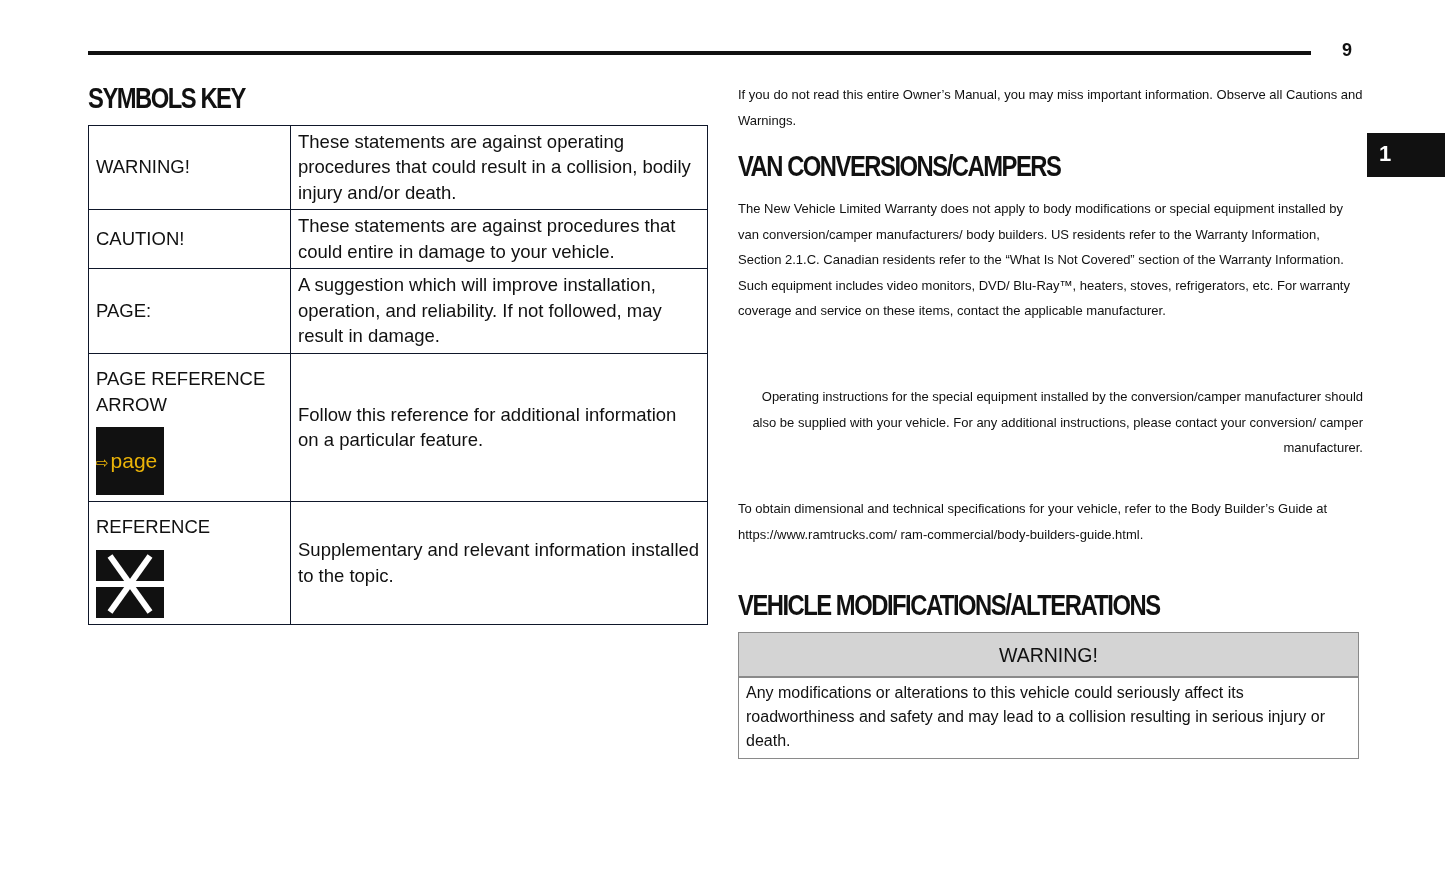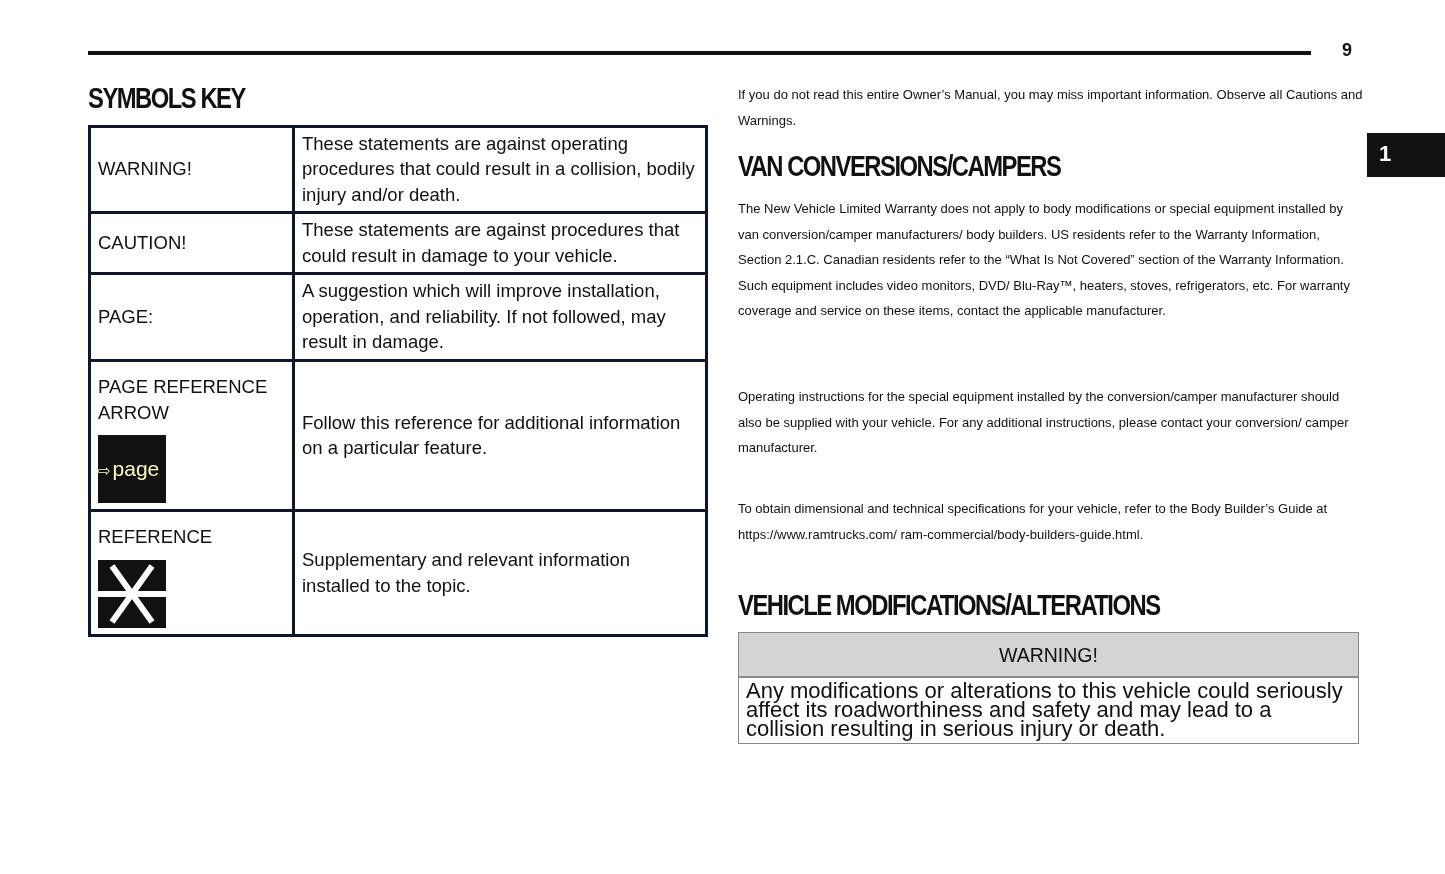--- a/index.html
+++ b/index.html
@@ -28,61 +28,61 @@
     }
     .symbols-heading { left: 88px; top: 82px; }
     .van-heading { left: 738px; top: 150px; }
     .mods-heading { left: 738px; top: 589px; }
 
     table.symbols {
       position: absolute; left: 88px; top: 125px; width: 620px;
       border-collapse: collapse; font-size: 18.5px; line-height: 25.5px;
     }
     table.symbols td {
-      border: 3px solid #0f172a; vertical-align: middle;
+      border: 1px solid #0f172a; vertical-align: middle;
       padding: 2px 6px 3px 7px;
     }
     table.symbols td.term { width: 188px; }
     table.symbols td.term.top { vertical-align: top; padding-top: 12px; }
     .row-warning td { height: 78px; }
     .row-caution td { height: 53px; }
     .row-note td { height: 79px; border-radius: 22px; }
     .row-tip td { height: 53px; }
     .row-pageref td { height: 132px; }
     .row-footnote td { height: 107px; }
 
     .pageref-icon {
-      width: 68px; height: 68px; background: #111111; color: #fef9c3;
+      width: 68px; height: 68px; background: #111111; color: #eab308;
       margin-top: 10px; position: relative; overflow: hidden;
       font-size: 21px; line-height: 68px; white-space: nowrap;
     }
     .pageref-icon .arrow { font-size: 15px; margin-right: 2px; }
     .footnote-icon {
       width: 68px; height: 68px; background: #111111; margin-top: 10px;
     }
 
     .para {
       position: absolute; left: 738px; width: 625px; font-size: 13px;
       line-height: 25.5px; margin: 0;
     }
     .p-intro { top: 82px; }
     .p-van1 { top: 196px; }
-    .p-van2 { top: 384px; }
+    .p-van2 { top: 384px; text-align: right; }
     .p-van3 { top: 496px; }
 
     .warning-box {
       position: absolute; left: 738px; top: 632px; width: 621px;
       border: 1px solid #8a8a8a; box-sizing: border-box;
     }
     .warning-box .wb-header {
       background: #d4d4d4; text-align: center; font-size: 19.5px;
       height: 43px; line-height: 45px; border-bottom: 2px solid #8a8a8a;
     }
     .warning-box .wb-body {
-      padding: 3px 8px 5px 7px; font-size: 22px; line-height: 19px;
+      padding: 3px 8px 5px 7px; font-size: 16px; line-height: 24px;
     }
   </style>
 </head>
 <body>
 
 <div class="top-rule"></div>
 <div class="page-number">9</div>
 <div class="chapter-tab">
   <span>1</span>
 </div>
@@ -90,21 +90,21 @@
 <div class="heading symbols-heading">SYMBOLS KEY</div>
 
 <table class="symbols">
   <tbody>
       <tr class="row-warning">
     <td class="term">WARNING!</td>
     <td>These statements are against operating procedures that could result in a collision, bodily injury and/or death.</td>
   </tr>
   <tr class="row-caution">
     <td class="term">CAUTION!</td>
-    <td>These statements are against procedures that could result in damage to your vehicle.</td>
+    <td>These statements are against procedures that could entire in damage to your vehicle.</td>
   </tr>
   <tr class="row-note">
     <td class="term">PAGE:</td>
     <td>A suggestion which will improve installation, operation, and reliability. If not followed, may result in damage.</td>
   </tr>
   <tr class="row-pageref">
     <td class="term top">
       <div style="width:170px;">PAGE REFERENCE ARROW</div>
       <div class="pageref-icon">
         <span class="arrow">⇨</span><span>page</span>

